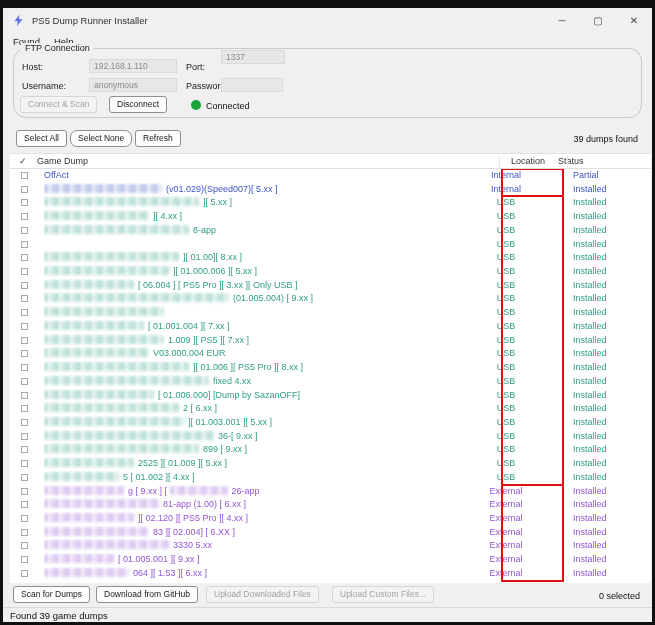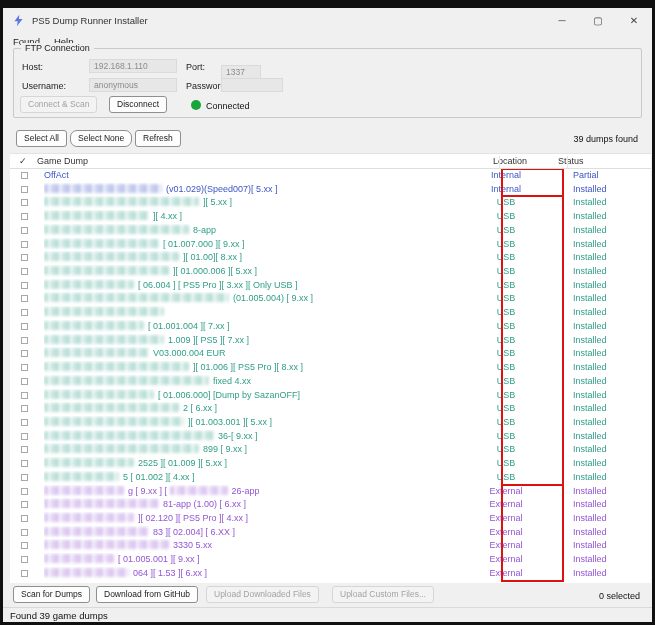--- a/index.html
+++ b/index.html
@@ -15,21 +15,21 @@
     font-size:9px; color:#222; }
 
   .titlebar { position:absolute; top:0; left:0; right:0; height:24px; display:flex; align-items:center; padding-left:9px; }
   .titlebar .app-icon { width:13px; height:13px; display:inline-block; }
   .titlebar .title { margin-left:7px; font-size:9.5px; color:#333;text-align:right; }
   .win-controls { position:absolute; right:0; top:0; height:24px; display:flex; }
   .win-btn { width:36px; height:24px; display:flex; align-items:center; justify-content:center; font-size:10px; color:#444; }
 
   .menubar { position:absolute; top:24px; left:0; right:0; height:18px; display:flex; align-items:center; padding-left:10px; gap:14px; font-size:9.5px; color:#222; }
 
-  .groupbox { position:absolute; top:40px; left:10px; right:10px; height:70px; border:1px solid #c9c9c9; border-radius:2px; }
+  .groupbox { position:absolute; top:40px; left:10px; right:10px; height:70px; border:1px solid #c9c9c9; border-radius:13px; }
   .groupbox .gb-label { position:absolute; top:-6px; left:7px; background:#f0f0f0; padding:0 4px; font-size:9px; color:#222; }
   .fld-label { position:absolute; font-size:9px; color:#222; }
   .fld-input { position:absolute; height:14px; background:#e7e7e7; border:1px solid #dadada; color:#8b8b8b; font-size:8.5px; line-height:12px; padding:0 4px; overflow:hidden; }
   .btn { display:inline-block; background:#fdfdfd; border:1px solid #8f8f8f; border-radius:3px; font-size:8.5px; color:#1a1a1a; text-align:center; padding:2px 7px; height:17px; line-height:11px; }
   .btn.disabled { background:#f3f3f3; border-color:#d6d6d6; color:#a3a3a3; }
   .dot { display:inline-block; width:10px; height:10px; border-radius:50%; background:var(--connected_green); vertical-align:-2px; }
 
   .select-toolbar { position:absolute; top:122px; left:10px; right:10px; height:20px; }
   .select-toolbar .btn { position:absolute; top:0; }
   .dumps-found { position:absolute; right:4px; top:4px; font-size:9px; color:#111; }
@@ -95,21 +95,21 @@
       <span>Found</span>
       <span>Help</span>
     </div>
 
     <div class="groupbox">
       <span class="gb-label">FTP Connection</span>
 
       <span class="fld-label" style="left:8px; top:13px;">Host:</span>
       <span class="fld-input" style="left:75px; top:10px; width:88px;">192.168.1.110</span>
       <span class="fld-label" style="left:172px; top:13px;">Port:</span>
-      <span class="fld-input" style="left:207px; top:16px; width:40px;">1337</span>
+      <span class="fld-input" style="left:207px; top:1px; width:64px;">1337</span>
 
       <span class="fld-label" style="left:8px; top:32px;">Username:</span>
       <span class="fld-input" style="left:75px; top:29px; width:88px;">anonymous</span>
       <span class="fld-label" style="left:172px; top:32px;">Password:</span>
       <span class="fld-input" style="left:207px; top:29px; width:62px;"></span>
 
       <span class="btn disabled" style="position:absolute; left:6px; top:47px;">Connect &amp; Scan</span>
       <span class="btn" style="position:absolute; left:95px; top:47px;">Disconnect</span>
       <span class="dot" style="position:absolute; left:177px; top:51px;"></span>
       <span class="fld-label" style="left:192px; top:52px; color:#111;">Connected</span>
@@ -119,21 +119,21 @@
       <span class="btn" style="left:3px;">Select All</span>
       <span class="btn" style="left:57px;border-radius:7px;">Select None</span>
       <span class="btn" style="left:122px;">Refresh</span>
       <span class="dumps-found">39 dumps found</span>
     </div>
 
     <div class="table">
       <div class="thead">
         <span style="left:9px;">✓</span>
         <span style="left:27px;">Game Dump</span>
-        <span style="left:483px;">Location</span>
+        <span style="left:501px;">Location</span>
         <span style="left:548px;">Status</span>
         <span class="vsep" style="left:489px;"></span>
         <span class="vsep" style="left:557px;"></span>
       </div>
       <div class="rows">
           <div class="row g-internal">
             <span class="cb"></span>
             <span class="name"><span>OffAct</span></span>
             <span class="loc">Internal</span>
             <span class="st">Partial</span>
@@ -157,21 +157,20 @@
             <span class="st">Installed</span>
           </div>
           <div class="row g-usb">
             <span class="cb"></span>
             <span class="name"><span class="blurseg" style="width: 145px;"></span><span>8-app</span></span>
             <span class="loc">USB</span>
             <span class="st">Installed</span>
           </div>
           <div class="row g-usb">
             <span class="cb"></span>
-            <span class="name"><span class="blurseg" style="width: 115px;"></span><span>[ 01.007.000 ][ 9.xx ]</span></span>
             <span class="loc">USB</span>
             <span class="st">Installed</span>
           </div>
           <div class="row g-usb">
             <span class="cb"></span>
             <span class="name"><span class="blurseg" style="width: 135px;"></span><span>][ 01.00][ 8.xx ]</span></span>
             <span class="loc">USB</span>
             <span class="st">Installed</span>
           </div>
           <div class="row g-usb">

